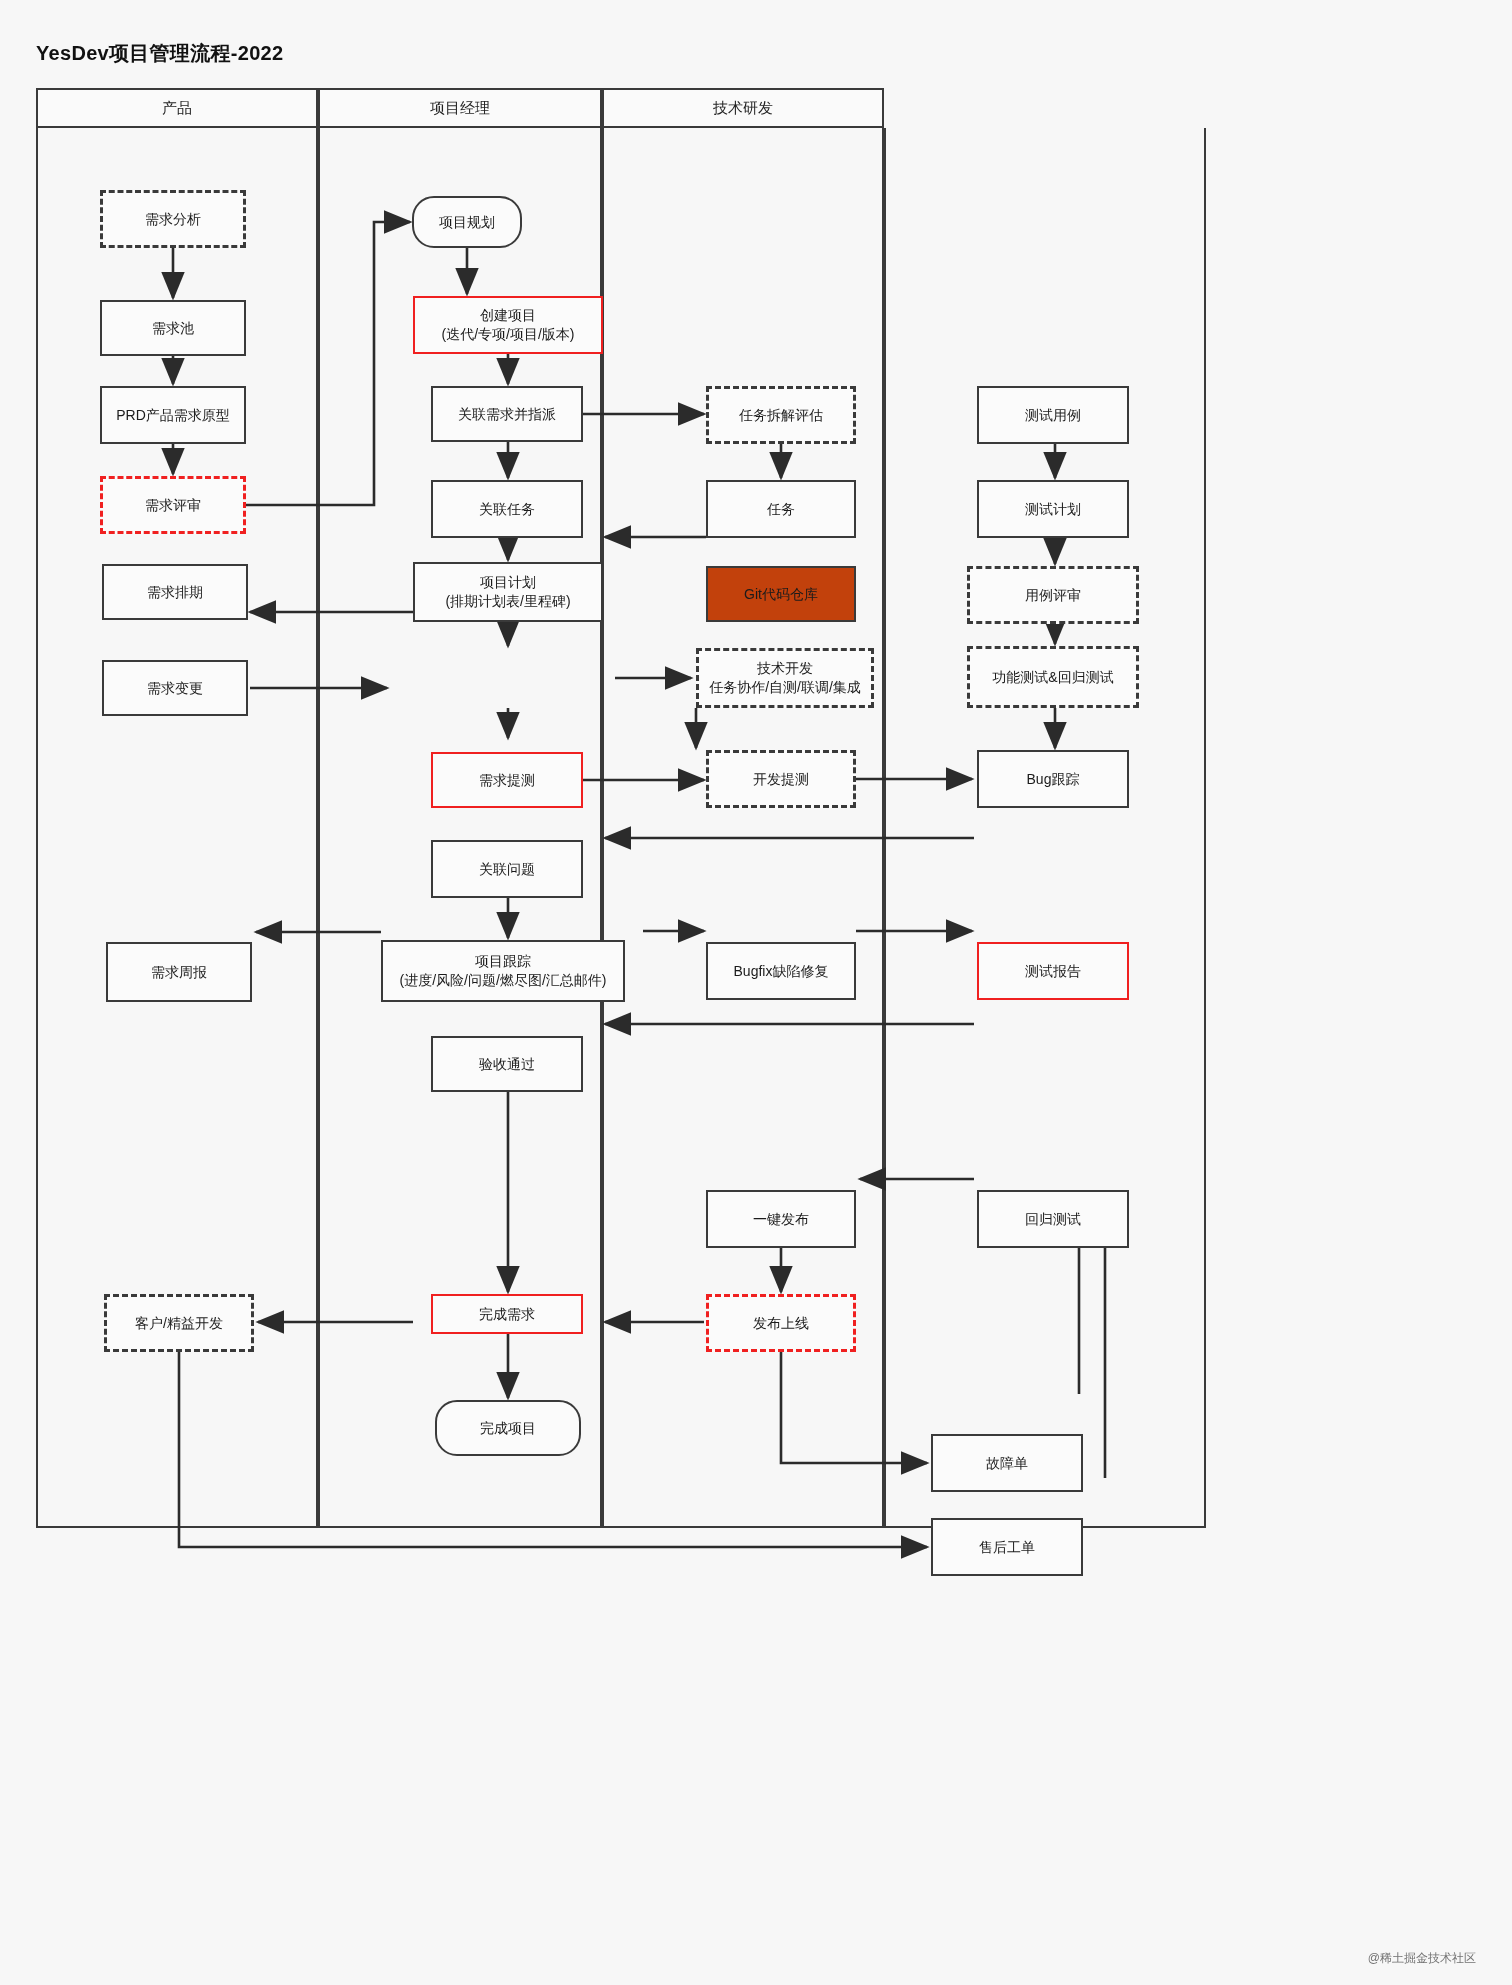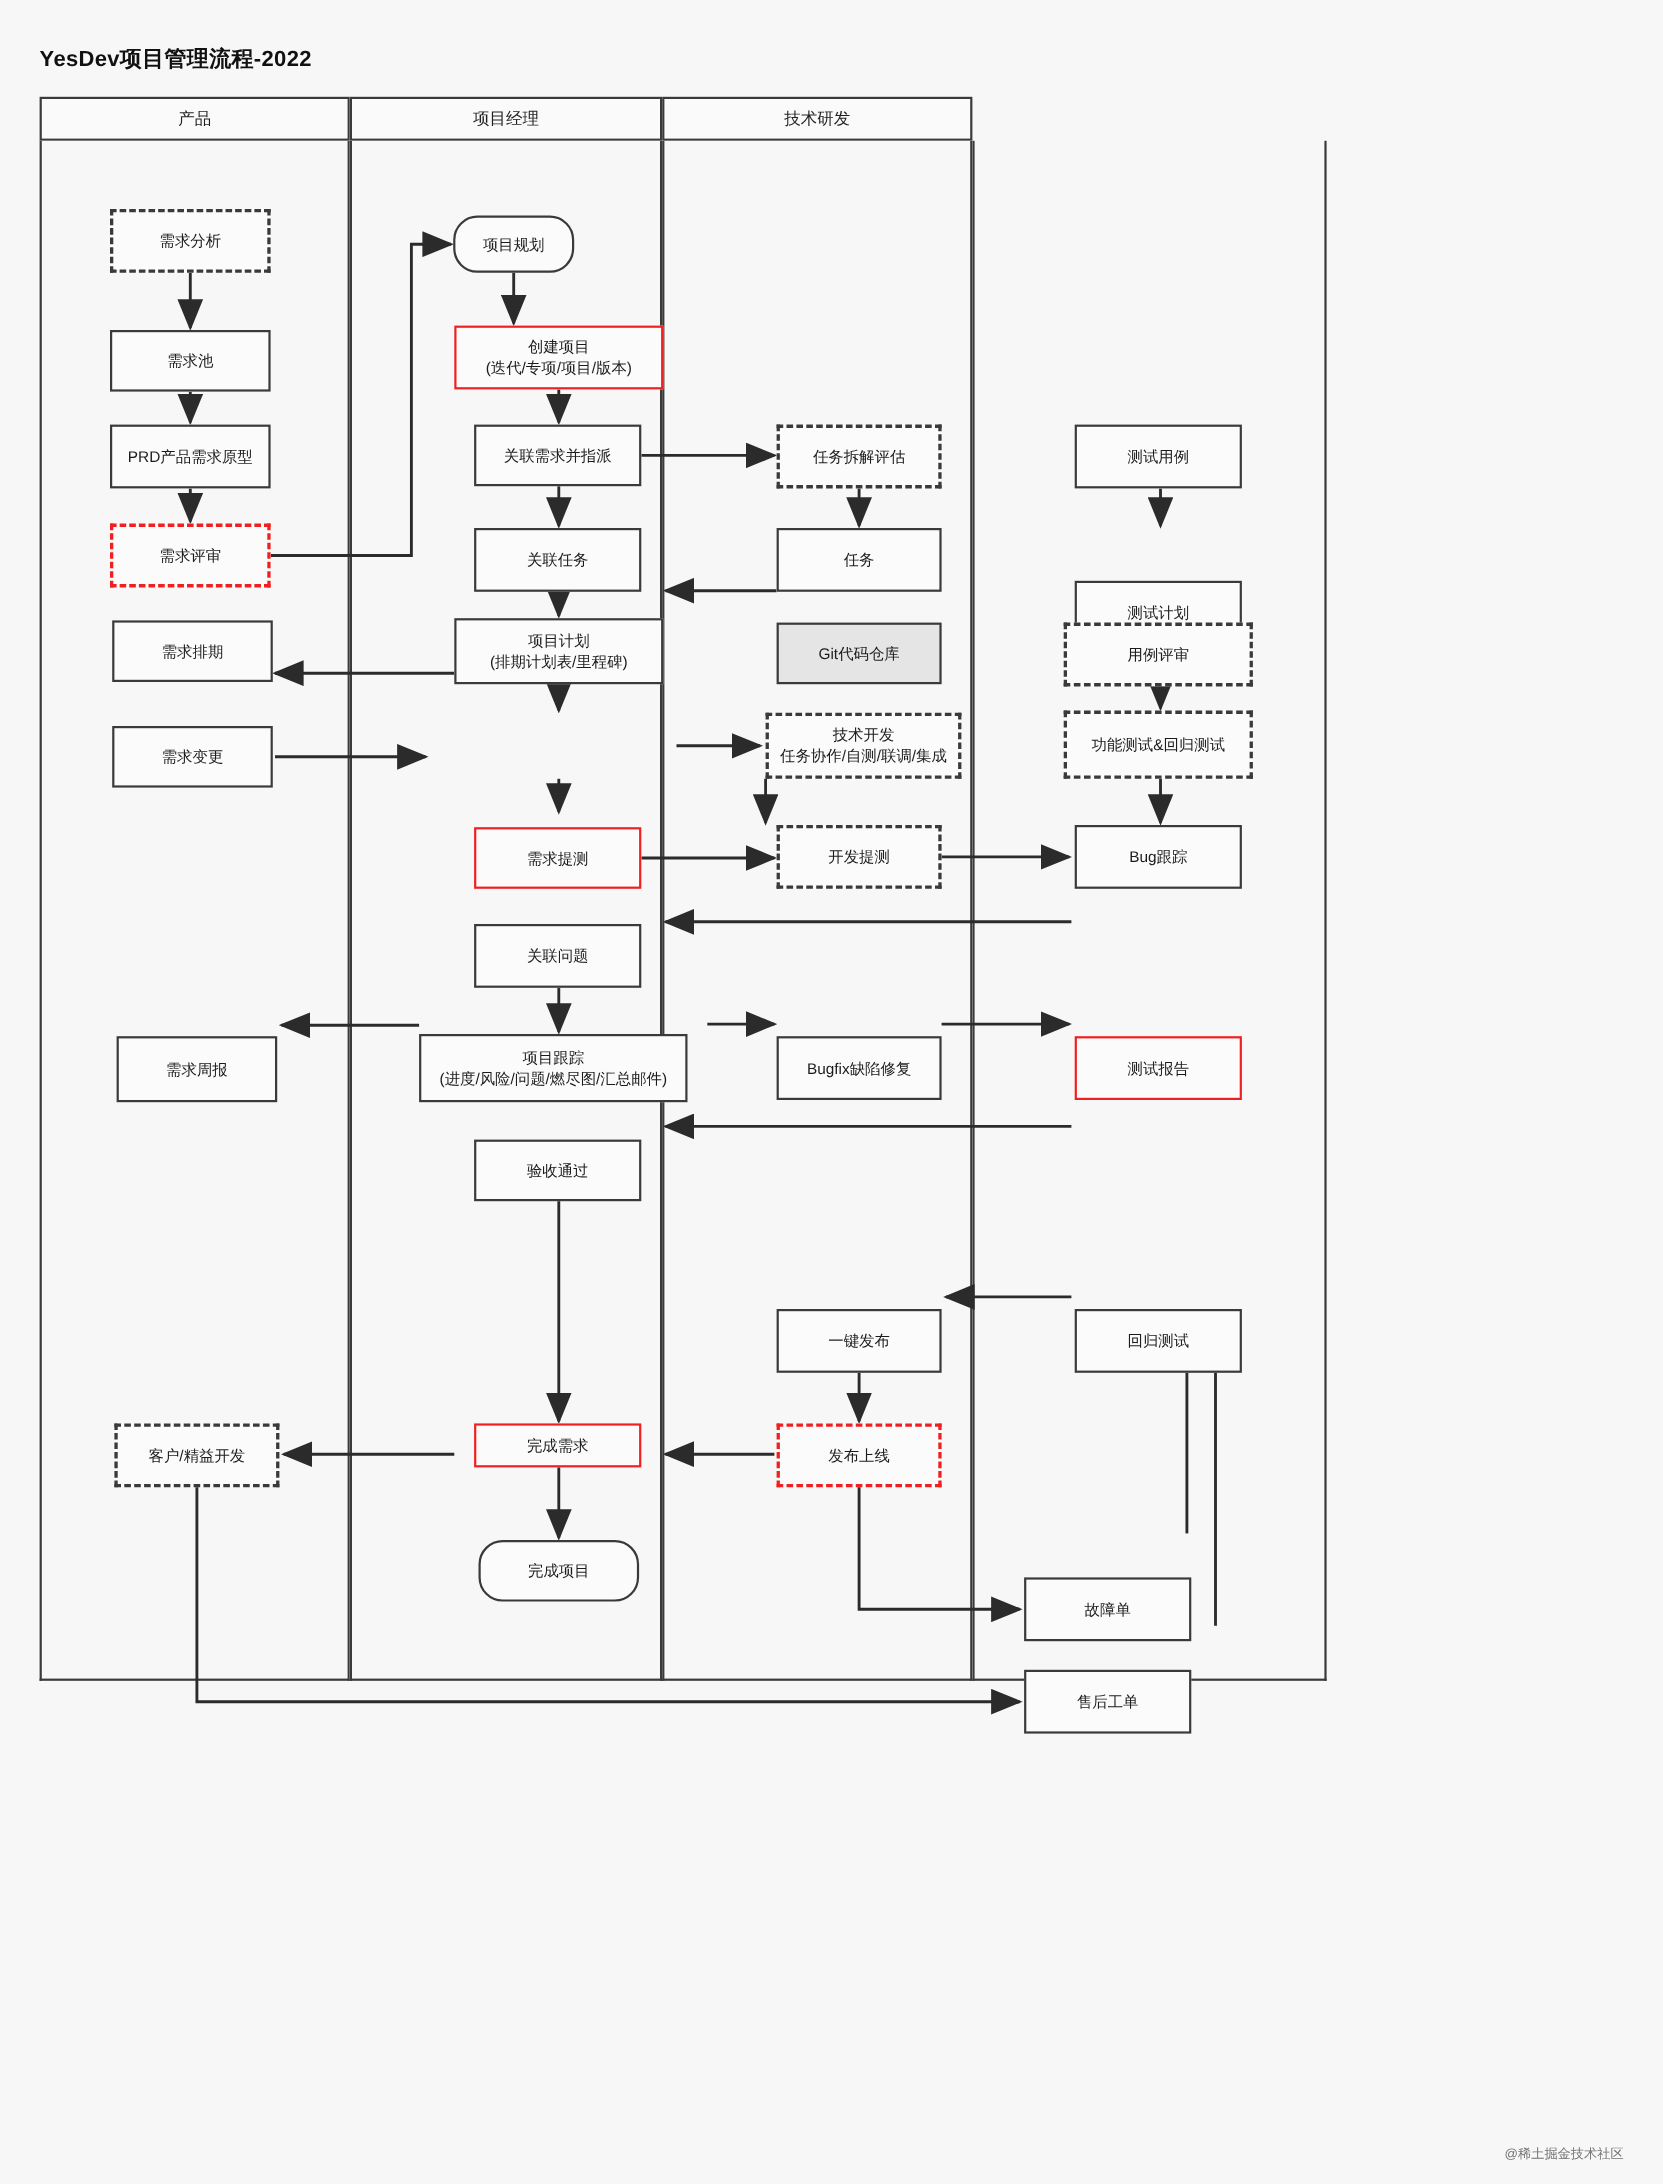--- a/index.html
+++ b/index.html
@@ -41,21 +41,21 @@
     text-align:center;font-size:14px;line-height:1.35;
     background:#fbfbfb;color:#1b1b1b;
     border:2px solid #3a3a3a;
     padding:2px 4px;
     z-index:4;
   }
   .node.dashed{border-style:dashed;border-width:3px;}
   .node.red{border-color:#f02020;}
   .node.red-dashed{border-color:#f02020;border-style:dashed;border-width:3px;}
   .node.rounded{border-radius:22px;}
-  .node.gray{background:#e5e5e5;}
+  .node.gray{background:#c2410c;}
   .node .l2{display:block;}
   svg#wires{position:absolute;left:0;top:0;width:1170px;height:1440px;z-index:2;overflow:visible;}
   #watermark{
     position:absolute;right:36px;bottom:18px;
     font-size:12px;color:#737373;margin-left:48px;
   }
 </style>
 </head>
 <body>
 
@@ -246,21 +246,21 @@
     </div>
     <div class="node" style="left: 670px; top: 1102px; width: 150px; height: 58px;">
       <div>一键发布</div>
     </div>
     <div class="node red-dashed" style="left: 670px; top: 1206px; width: 150px; height: 58px;">
       <div>发布上线</div>
     </div>
     <div class="node" style="left: 941px; top: 298px; width: 152px; height: 58px;">
       <div>测试用例</div>
     </div>
-    <div class="node" style="left: 941px; top: 392px; width: 152px; height: 58px; margin-top: 48px;">
+    <div class="node" style="left: 941px; top: 392px; width: 152px; height: 58px;">
       <div>测试计划</div>
     </div>
     <div class="node dashed" style="left: 931px; top: 478px; width: 172px; height: 58px;">
       <div>用例评审</div>
     </div>
     <div class="node dashed" style="left: 931px; top: 558px; width: 172px; height: 62px;">
       <div>功能测试&amp;回归测试</div>
     </div>
     <div class="node" style="left: 941px; top: 662px; width: 152px; height: 58px;">
       <div>Bug跟踪</div>

